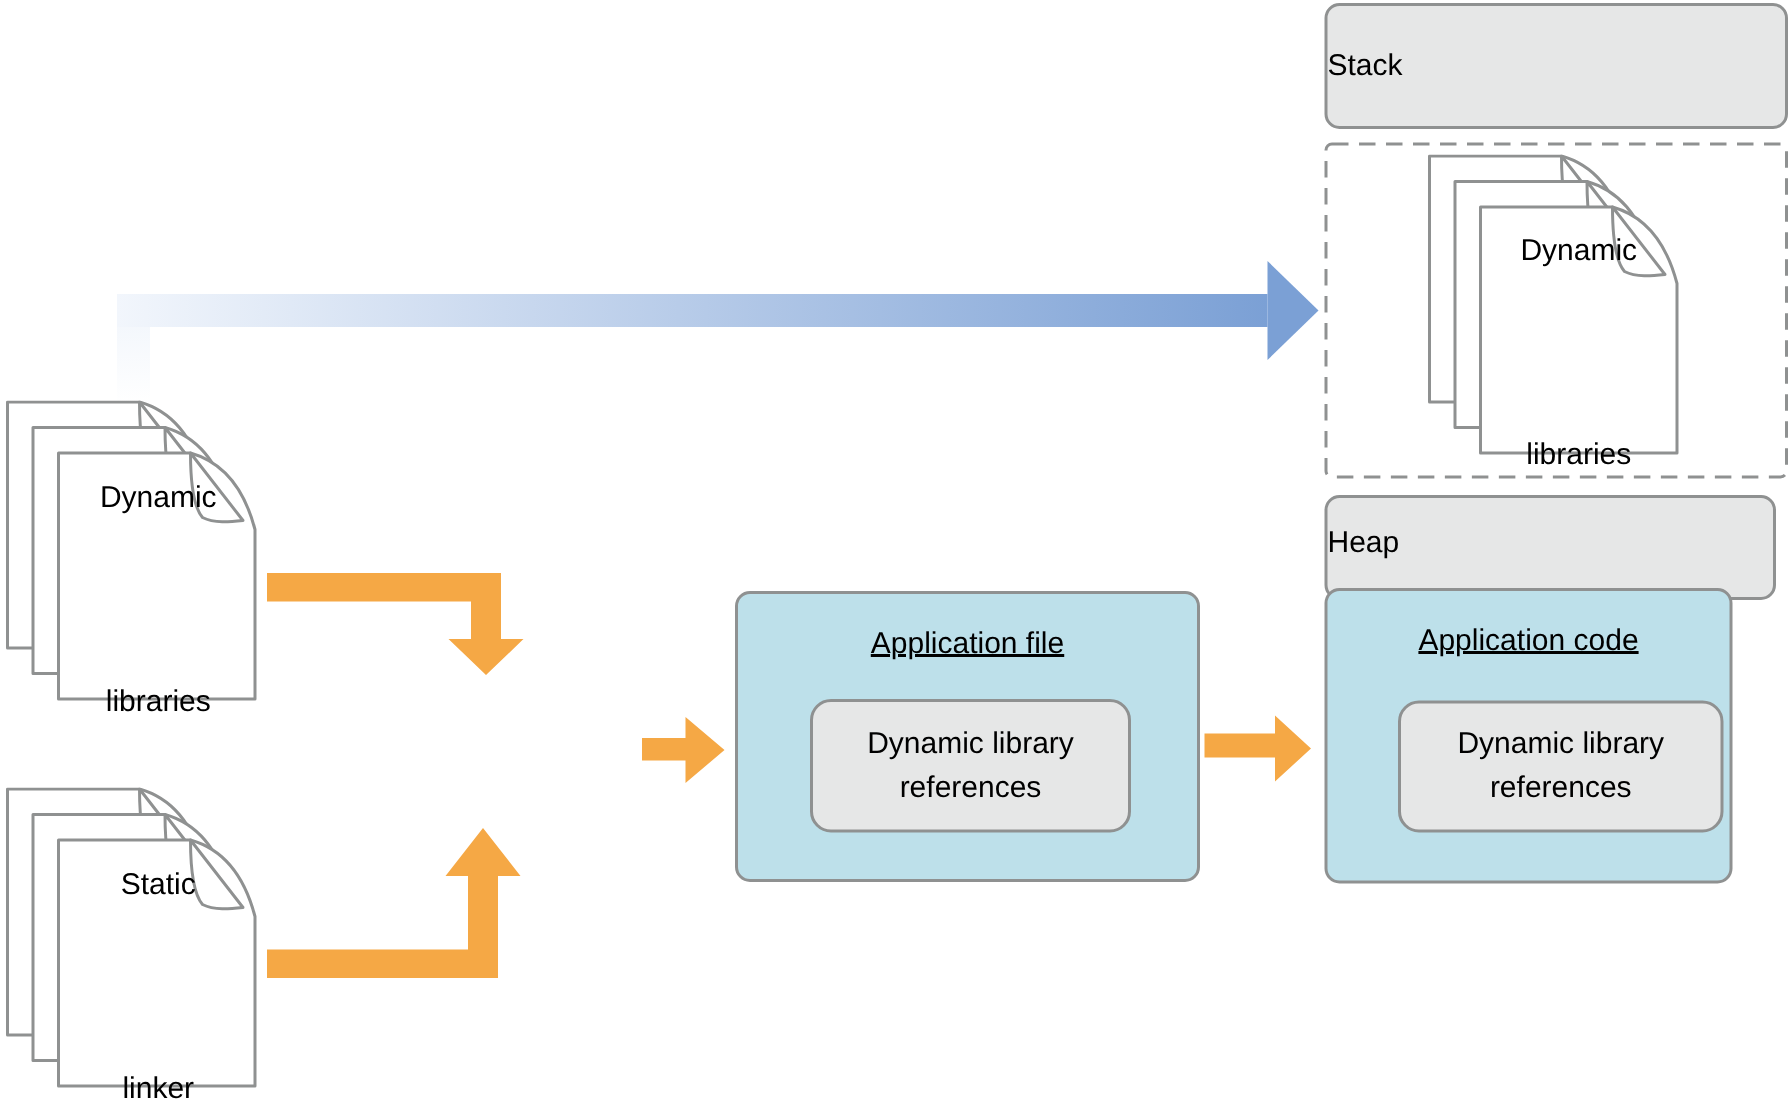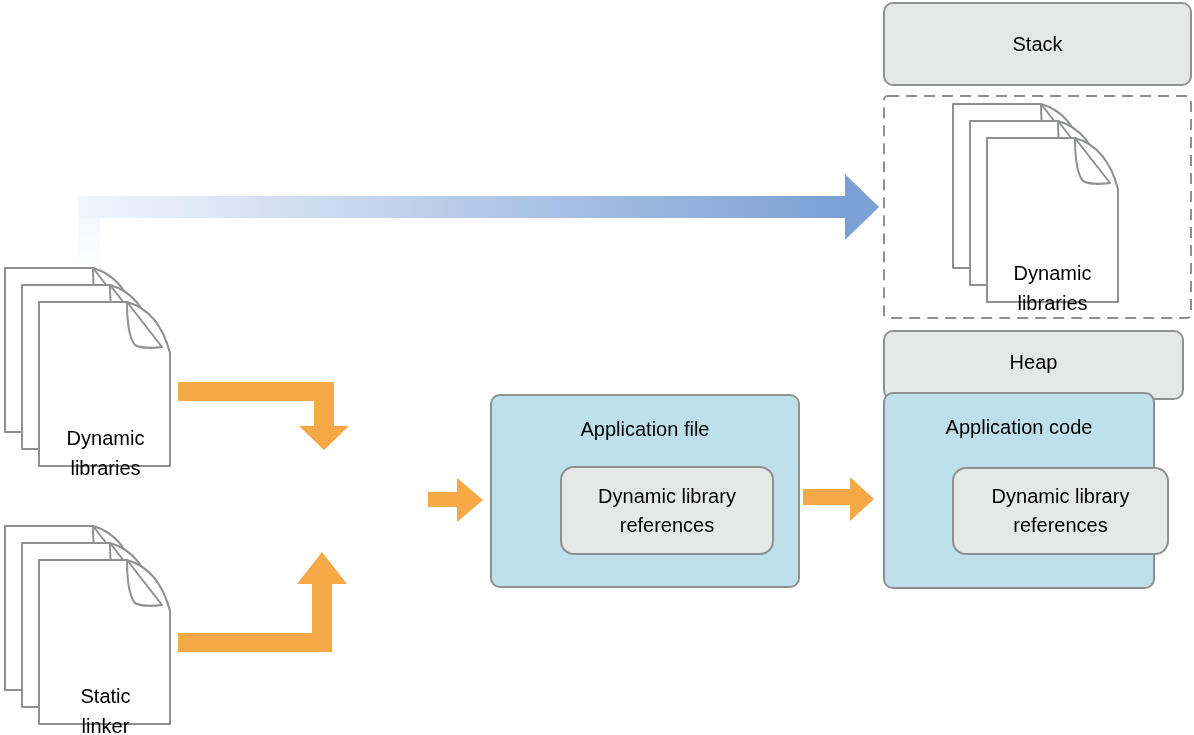--- a/index.html
+++ b/index.html
@@ -8,38 +8,38 @@
     --arrow-blue:#7ba0d5; --arrow-blue-light:#f2f6fc; --text:#000000;
   }
   html,body{margin:0;padding:0;background:#fff;}
   #canvas{
     position:relative; width:1194px; height:735px; background:#ffffff;
     font-family:"Liberation Sans", sans-serif; color:var(--text); overflow:hidden;
   }
   .abs{position:absolute;}
   .box{
     position:absolute; box-sizing:border-box; border:2px solid var(--border-gray);
-    border-radius:10px; display:flex; align-items:center; justify-content:center;
+    border-radius:10px; display:flex; align-items:center; 
     font-size:20px; text-align:center;
   }
   .gray-box{background:var(--box-gray);}
-  .blue-box{background:var(--box-blue); display:block;}
+  .blue-box{background:var(--box-blue); display:block;text-decoration:underline;}
   .blue-box .box-title{
     display:block; text-align:center; padding-top:22px; font-size:20px;
   }
   .inner-ref{
     position:absolute; box-sizing:border-box; background:var(--box-gray);
     border:2px solid var(--border-gray); border-radius:14px;
     display:flex; align-items:center; justify-content:center; text-align:center;
-    font-size:20px; line-height:29px; padding:0 18px;margin-left:20px;
+    font-size:20px; line-height:29px; padding:0 18px;
   }
   .salmon{background:var(--box-salmon); border-color:var(--border-dark); border-radius:12px;}
   .stack-label{
     position:absolute; display:flex; flex-direction:column; align-items:center;
-    justify-content:flex-end; text-align:center; font-size:20px; line-height:30px;
+    justify-content:space-between; text-align:center; font-size:20px; line-height:30px;
     transform:translateY(15px); pointer-events:none;
   }
   svg{display:block;}
   .page{fill:#ffffff; stroke:var(--border-gray); stroke-width:2; stroke-linejoin:round;}
   .flap{fill:#ffffff; stroke:var(--border-gray); stroke-width:2; stroke-linejoin:round;}
   .arrow-orange{fill:var(--arrow-orange);}
   .dash-rect{fill:none; stroke:var(--border-gray); stroke-width:2; stroke-dasharray:11 7;}
   .z0{z-index:0;} .z1{z-index:1;} .z2{z-index:2;}
   
   #blue-shaft{

